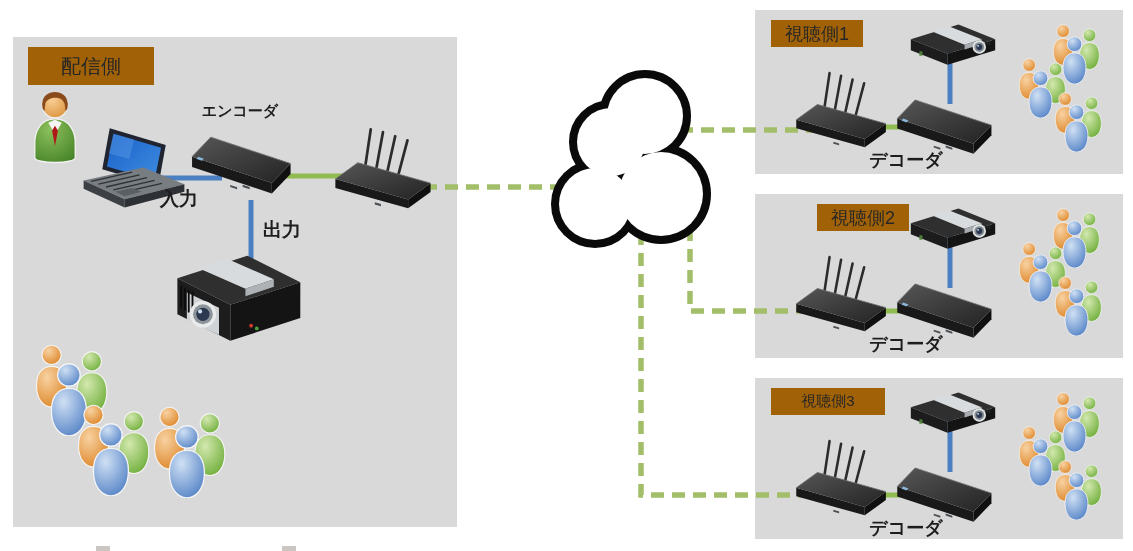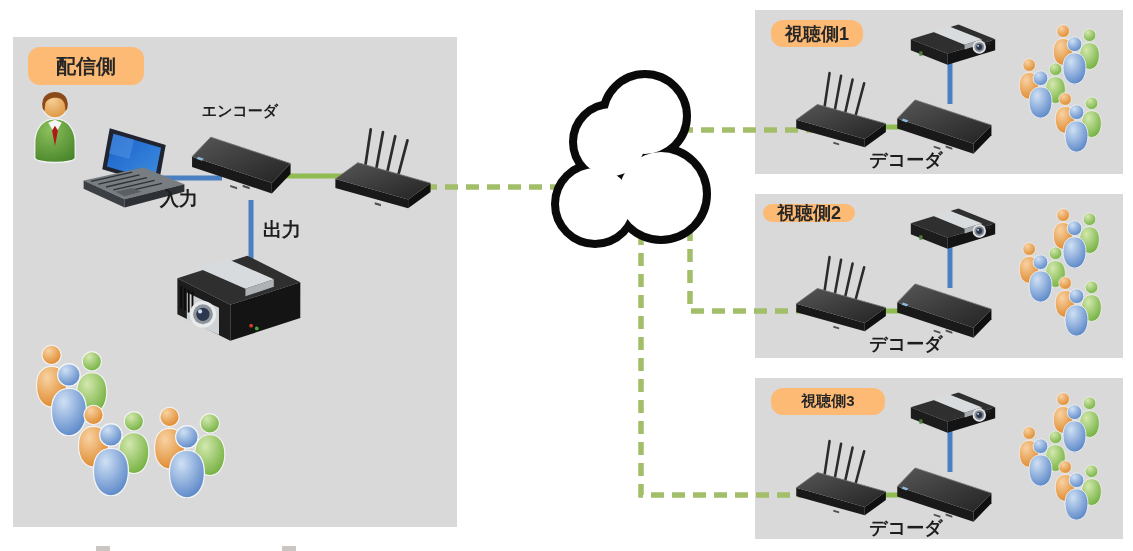--- a/index.html
+++ b/index.html
@@ -1,20 +1,20 @@
 <!DOCTYPE html>
 <html><head>
 <meta charset="utf-8">
 <style>
   html,body{margin:0;padding:0;background:#ffffff;}
   .canvas{position:relative;width:1133px;height:551px;background:#ffffff;overflow:hidden;
           font-family:"Liberation Sans","DejaVu Sans",sans-serif;color:#1d1d1d;}
   .panel{position:absolute;background:#d9d9d9;}
-  .tag{position:absolute;background:#fdba74;display:flex;align-items:center;justify-content:center;
-       font-weight:700;color:#262626;z-index:4;border-radius:12px;}
+  .tag{position:absolute;background:#a16207;display:flex;align-items:center;justify-content:center;
+       font-weight:400;color:#262626;z-index:4;}
   .lbl{position:absolute;text-align:center;font-weight:600;color:#1d1d1d;z-index:4;white-space:nowrap;}
   .dev{position:absolute;z-index:3;}
   .overlay{position:absolute;left:0;top:0;z-index:2;pointer-events:none;}
   .cloudwrap{position:absolute;z-index:2;}
   .wan-text{position:absolute;z-index:4;text-align:center;font-weight:700;font-size:31px;color:#111;}
   .crop-mark{position:absolute;height:5px;background:#b9b3ac;opacity:.75;z-index:1;}
   svg{display:block;}
 </style>
 </head>
 <body>
@@ -198,21 +198,21 @@
         <circle cx="62" cy="86" r="34"></circle>
         <circle cx="96" cy="60" r="38"></circle>
       </g>
       <circle cx="46" cy="148" r="36" fill="#ffffff"></circle>
       <circle cx="112" cy="138" r="42" fill="#ffffff"></circle>
       <circle cx="62" cy="86" r="34" fill="#ffffff"></circle>
       <circle cx="96" cy="60" r="38" fill="#ffffff"></circle>
     </svg>
   </div>
 
-  <div class="tag" style="left:28px;top:47px;width:116px;height:38px;font-size:20px;">配信側</div>
+  <div class="tag" style="left:28px;top:47px;width:126px;height:38px;font-size:20px;">配信側</div>
 
   <div class="dev" style="left:26px;top:90px;">
     <svg width="58" height="79" viewBox="0 0 60 82">
         <use href="#presenter"></use>
       </svg>
   </div>
   <div class="dev" style="left:78px;top:126px;">
     <svg width="112" height="94" viewBox="0 0 120 100">
         <use href="#laptop"></use>
       </svg>
@@ -266,21 +266,21 @@
       </svg>
   </div>
   <div class="dev" style="left:1013px;top:24px;">
     <svg width="104" height="132" viewBox="0 0 104 132">
       <use href="#cluster" x="36" y="0" width="57" height="60"></use>
       <use href="#cluster" x="2" y="34" width="57" height="60"></use>
       <use href="#cluster" x="38" y="68" width="57" height="60"></use>
     </svg>
   </div>
 
-  <div class="tag" style="left:763px;top:204px;width:92px;height:18px;font-size:18px;">視聴側2</div>
+  <div class="tag" style="left:817px;top:204px;width:92px;height:27px;font-size:18px;">視聴側2</div>
   <div class="dev" style="left:795px;top:252px;">
     <svg width="96" height="80" viewBox="0 0 150 125">
         <use href="#router"></use>
       </svg>
   </div>
   <div class="dev" style="left:895px;top:280px;">
     <svg width="100" height="63" viewBox="0 0 150 95">
         <use href="#flatbox"></use>
       </svg>
   </div>

